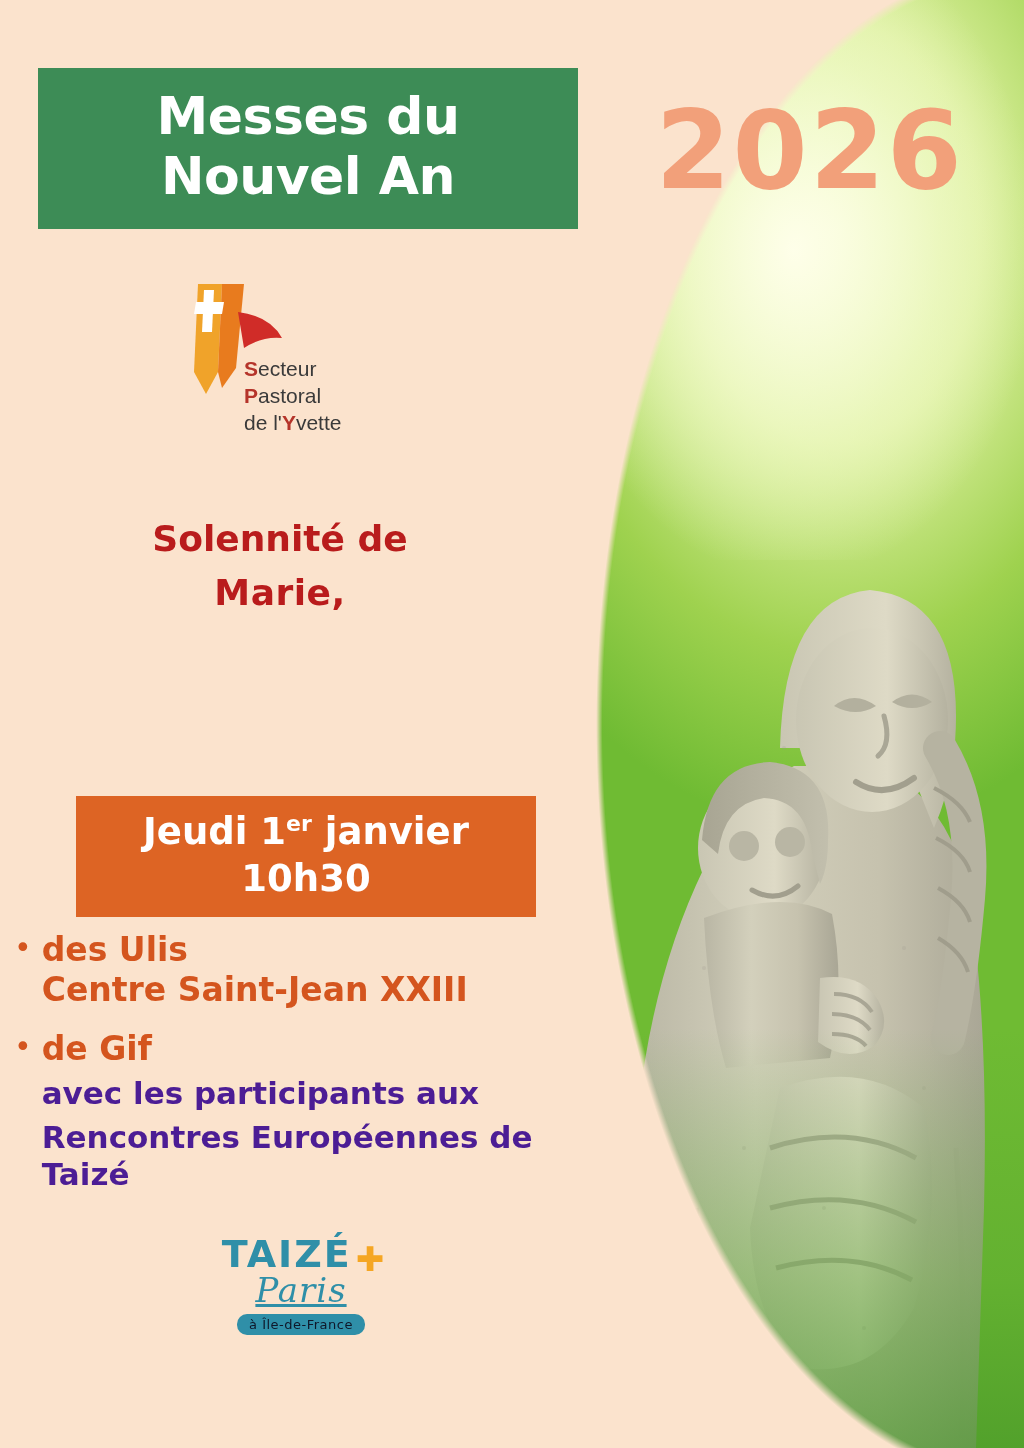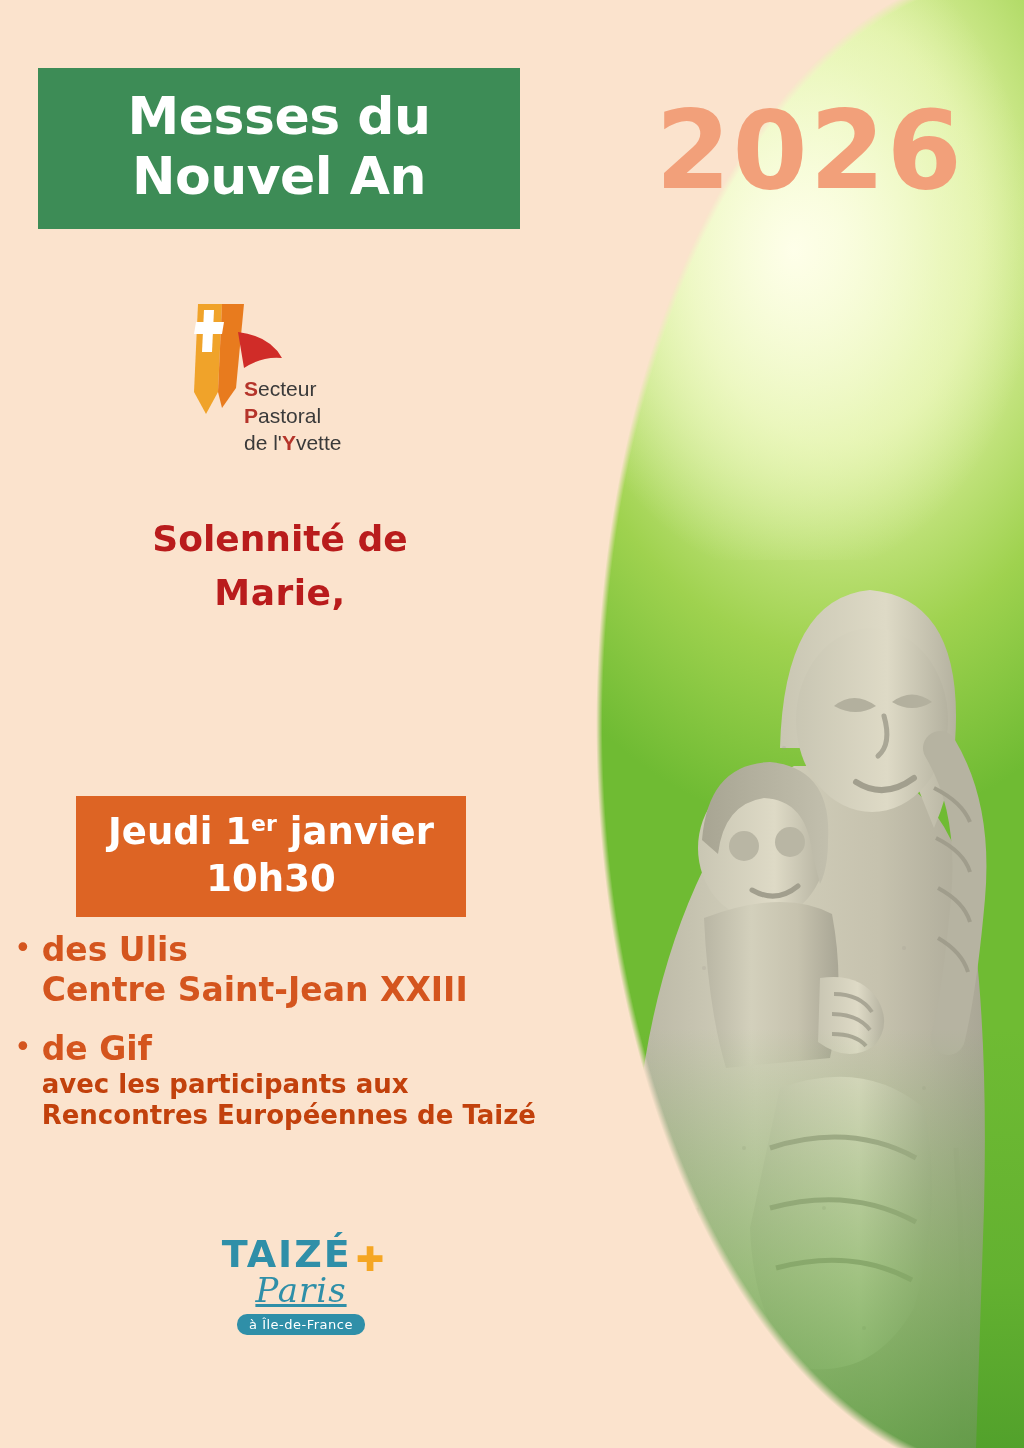--- a/index.html
+++ b/index.html
@@ -66,21 +66,21 @@
     left: 0;
     top: 0;
     width: 600px;
     height: 1448px;
   }
 
   .title-box {
     position: absolute;
     left: 38px;
     top: 68px;
-    width: 482px;
+    width: 540px;
     background: #3d8c56;
     padding: 18px 10px 22px 10px;
     box-sizing: border-box;
     text-align: center;
   }
   .title-box .line {
     color: #ffffff;
     font-size: 52px;
     font-weight: bold;
     line-height: 1.16;
@@ -95,21 +95,21 @@
     font-weight: bold;
     color: #f2a07a;
     letter-spacing: 2px;
     z-index: 5;
   }
 
   
   .logo-spy {
     position: absolute;
     left: 178px;
-    top: 296px;
+    top: 276px;
     width: 230px;
     height: 180px;
   }
   .logo-spy .txt {
     position: absolute;
     left: 66px;
     top: 80px;
     font-size: 21px;
     line-height: 1.28;
     color: #3a3a3a;
@@ -127,21 +127,21 @@
     font-size: 36px;
     font-weight: bold;
     line-height: 1.5;
   }
   .solennite .l2 { letter-spacing: 0.5px; }
 
   .date-box {
     position: absolute;
     left: 76px;
     top: 796px;
-    width: 390px;
+    width: 460px;
     background: #dd6424;
     text-align: center;
     padding: 12px 8px 14px 8px;
     box-sizing: border-box;
   }
   .date-box .d1, .date-box .d2 {
     color: #ffffff;
     font-size: 37px;
     font-weight: bold;
     line-height: 1.28;
@@ -166,24 +166,25 @@
     margin-right: 10px;
     margin-top: 2px;
   }
   .place-text {
     color: #d4551e;
     font-size: 33px;
     font-weight: bold;
     line-height: 1.22;
   }
   .place-sub {
-    color: #c2410c;
-    font-size: 26px;
+    color: #4c1d95;
+    font-size: 31px;
     font-weight: bold;
     line-height: 1.22;
+    margin-top: 6px;
   }
 
   
   .logo-taize {
     position: absolute;
     left: 196px;
     top: 1232px;
     width: 210px;
     height: 125px;
     text-align: center;
@@ -208,21 +209,21 @@
     font-size: 34px;
     color: #2f8fa8;
     margin-top: -6px;
     letter-spacing: 1px;
     text-decoration: underline;
   }
   .logo-taize .tz-idf {
     margin: 4px auto 0 auto;
     display: inline-block;
     background: #2f8fa8;
-    color: #ffffff;
+    color: #0f172a;
     font-size: 13px;
     padding: 3px 12px;
     border-radius: 10px;
     letter-spacing: 0.5px;
   }
 </style>
 </head>
 <body>
 
 <div class="poster">

